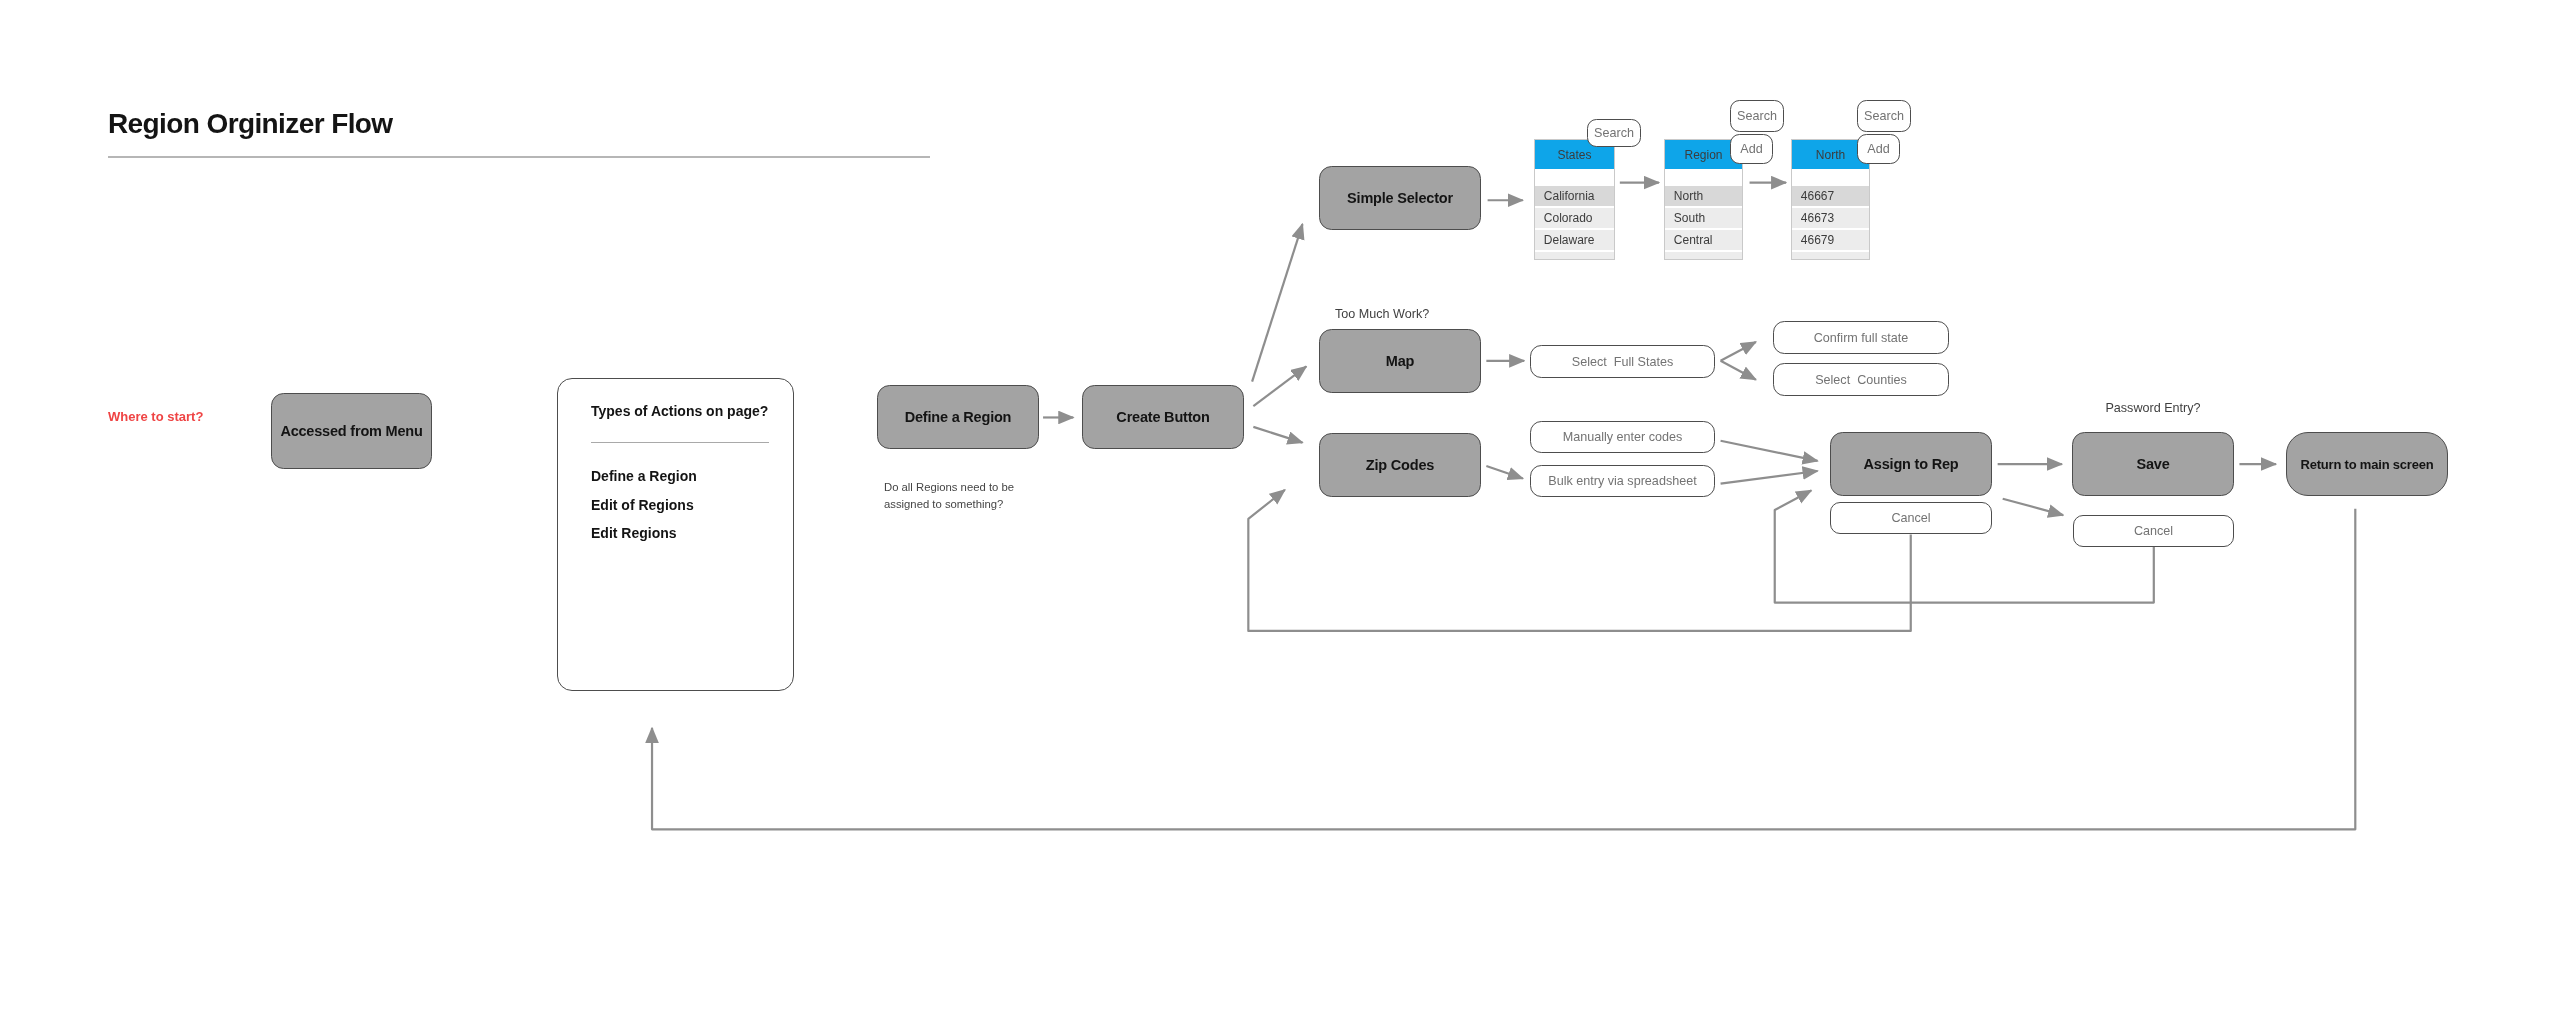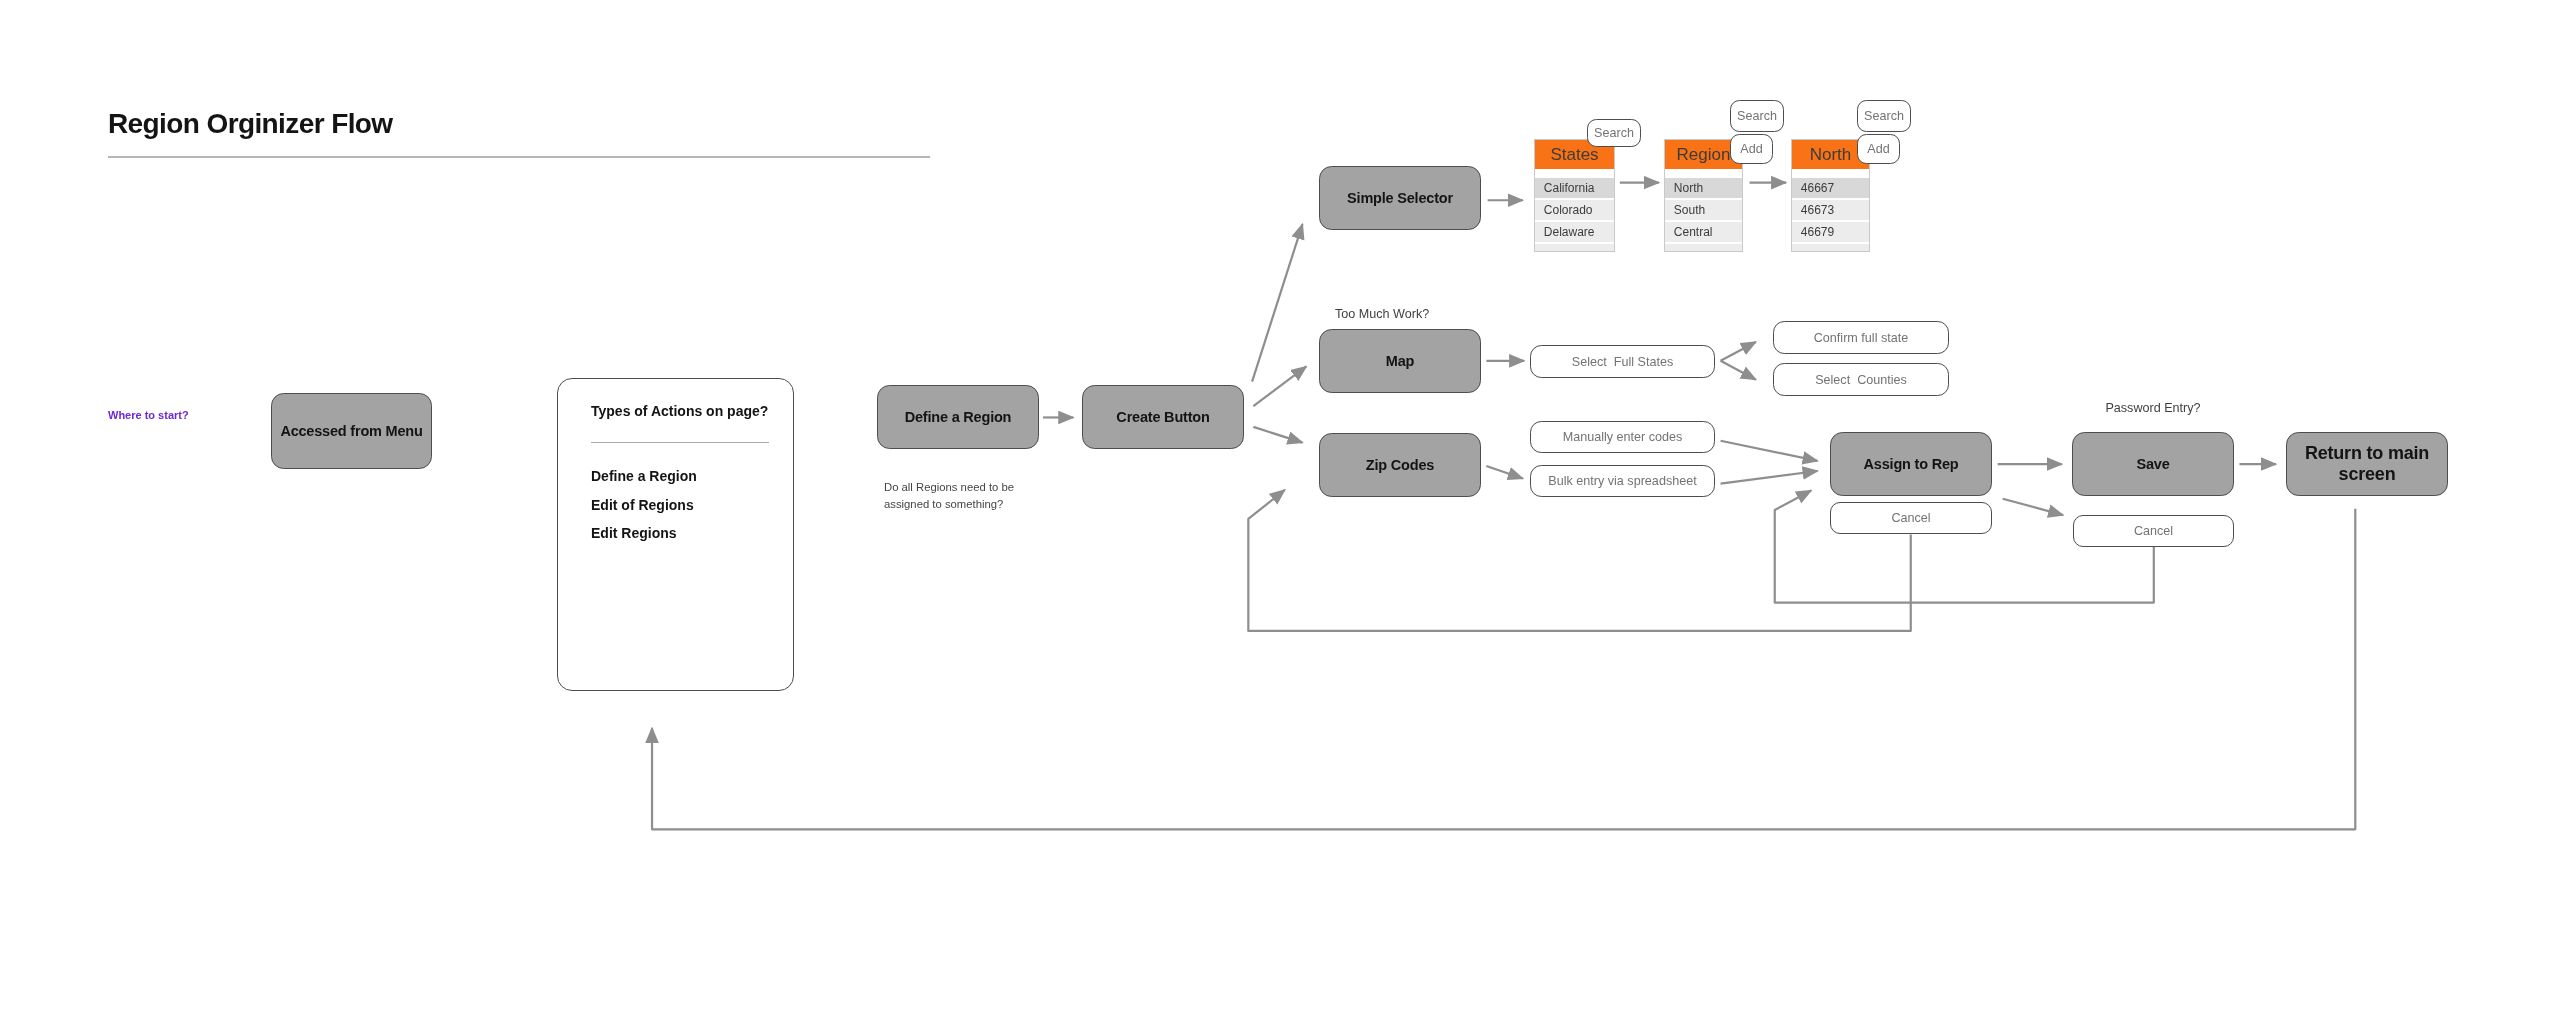--- a/index.html
+++ b/index.html
@@ -5,36 +5,36 @@
   html,body{margin:0;padding:0;background:#fff;}
   #canvas{position:relative;width:2576px;height:1027px;background:#ffffff;overflow:hidden;
           font-family:"Liberation Sans",sans-serif;}
   #connectors{position:absolute;left:0;top:0;width:2576px;height:1027px;z-index:1;}
   .txt{position:absolute;white-space:nowrap;}
   .page-title{font-size:28px;font-weight:bold;color:#141414;letter-spacing:-0.6px;}
   .rule{position:absolute;height:1.9px;background:#b6b6b6;}
   .node{position:absolute;box-sizing:border-box;background:#a3a3a3;border:1.6px solid #4d4d4d;
         border-radius:12.6px;display:flex;align-items:center;justify-content:center;
         font-weight:bold;font-size:14.5px;color:#141414;letter-spacing:-0.2px;z-index:2;text-align:center;}
-  .node.small-label{font-size:18px;}
+  .node.small-label{font-size:13px;border-radius:22px;}
   .pill{position:absolute;box-sizing:border-box;background:#fff;border:1.6px solid #4d4d4d;
         border-radius:11.3px;display:flex;align-items:center;justify-content:center;
         font-size:12.6px;color:#737373;z-index:3;white-space:pre;text-align:center;}
   .panel{position:absolute;box-sizing:border-box;background:#fff;border:1.6px solid #4d4d4d;
          border-radius:15px;z-index:2;}
   .panel-title{position:absolute;left:33px;top:24px;font-size:14px;font-weight:bold;color:#141414;white-space:nowrap;}
   .panel-divider{position:absolute;left:33px;top:63px;width:178px;height:1.3px;background:#a9a9a9;}
   .panel-item{position:absolute;left:33px;height:17.6px;font-size:14px;font-weight:bold;color:#141414;white-space:nowrap;}
-  .bold-note{font-size:11px;font-weight:bold;color:#6d28d9;}
+  .bold-note{font-size:13px;font-weight:bold;color:#ef4444;}
   .note{position:absolute;font-size:11.3px;color:#454545;line-height:17px;white-space:nowrap;}
   .annot{position:absolute;font-size:12.6px;color:#3f3f3f;white-space:nowrap;}
   .table{position:absolute;box-sizing:border-box;background:#fff;border:0.9px solid #c9c9c9;z-index:2;
          display:flex;flex-direction:column;}
-  .thead{height:29px;background:#f97316;margin-bottom:9px;display:flex;align-items:center;justify-content:center;
-         font-size:17px;color:#3c3c3c;}
+  .thead{height:29px;background:#0ea5e9;margin-bottom:17px;display:flex;align-items:center;justify-content:center;
+         font-size:12px;color:#3c3c3c;}
   .trow{height:20px;background:#ececec;margin-bottom:1.9px;display:flex;align-items:center;
         padding-left:8.8px;font-size:12px;color:#3c3c3c;}
   .trow.selected{background:#d8d8d8;}
   .trow.empty{height:7.6px;margin-bottom:0;padding-left:0;}
 </style>
 </head>
 <body>
 
 <div id="canvas">
 

